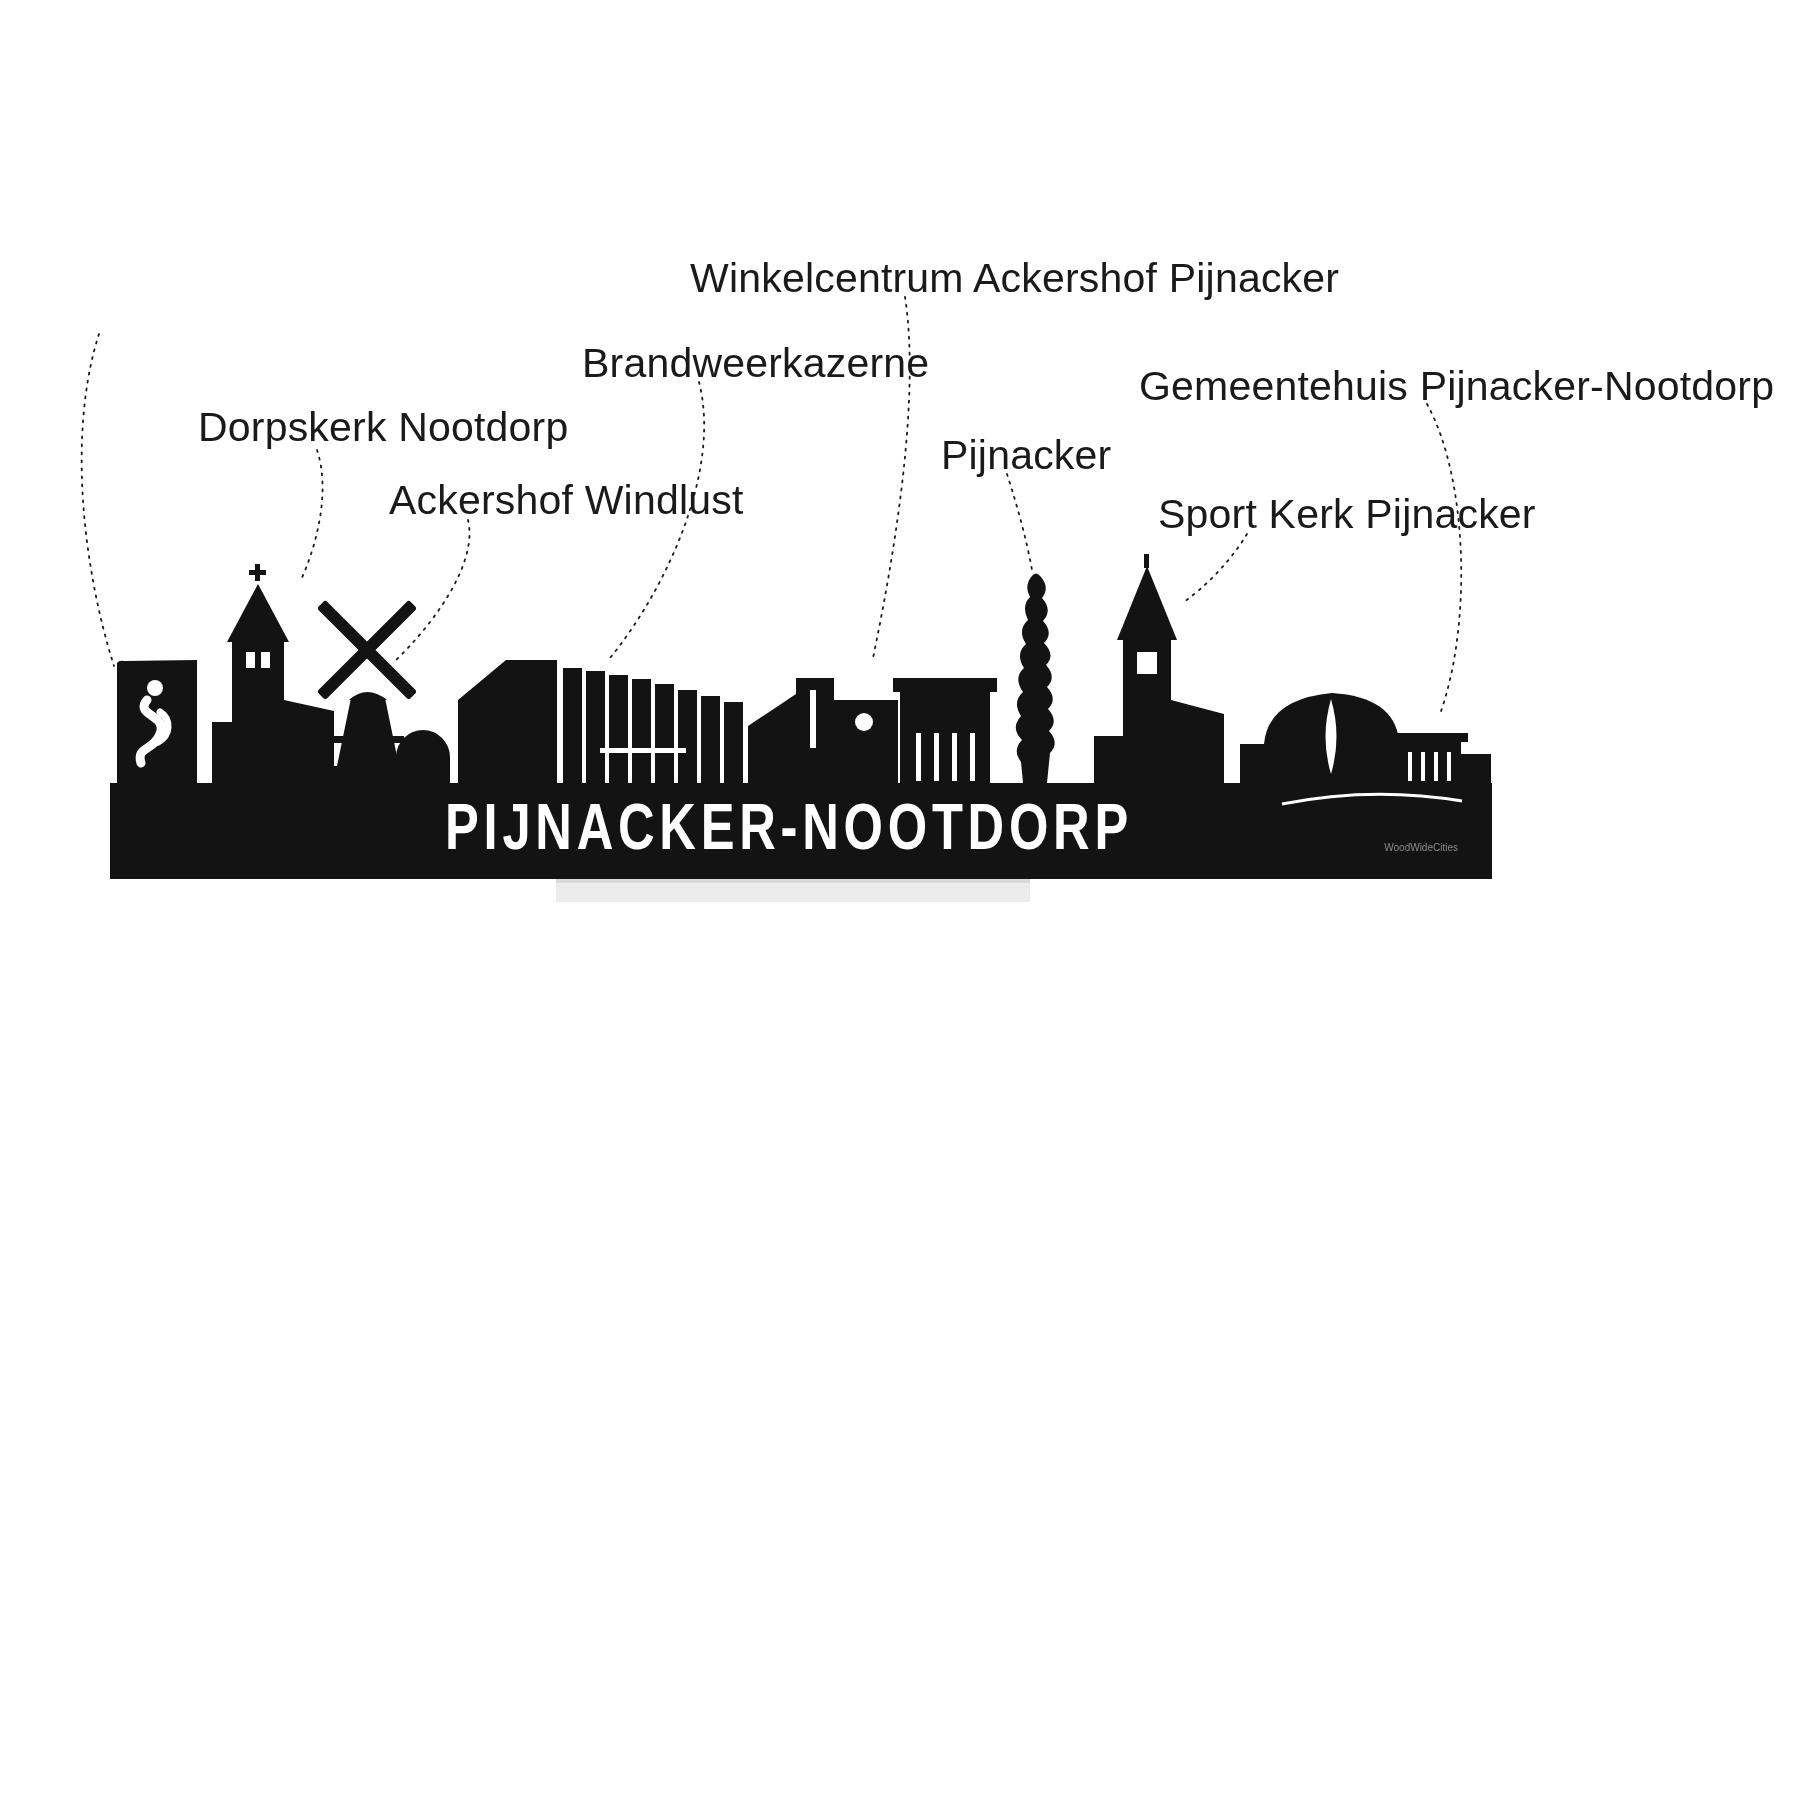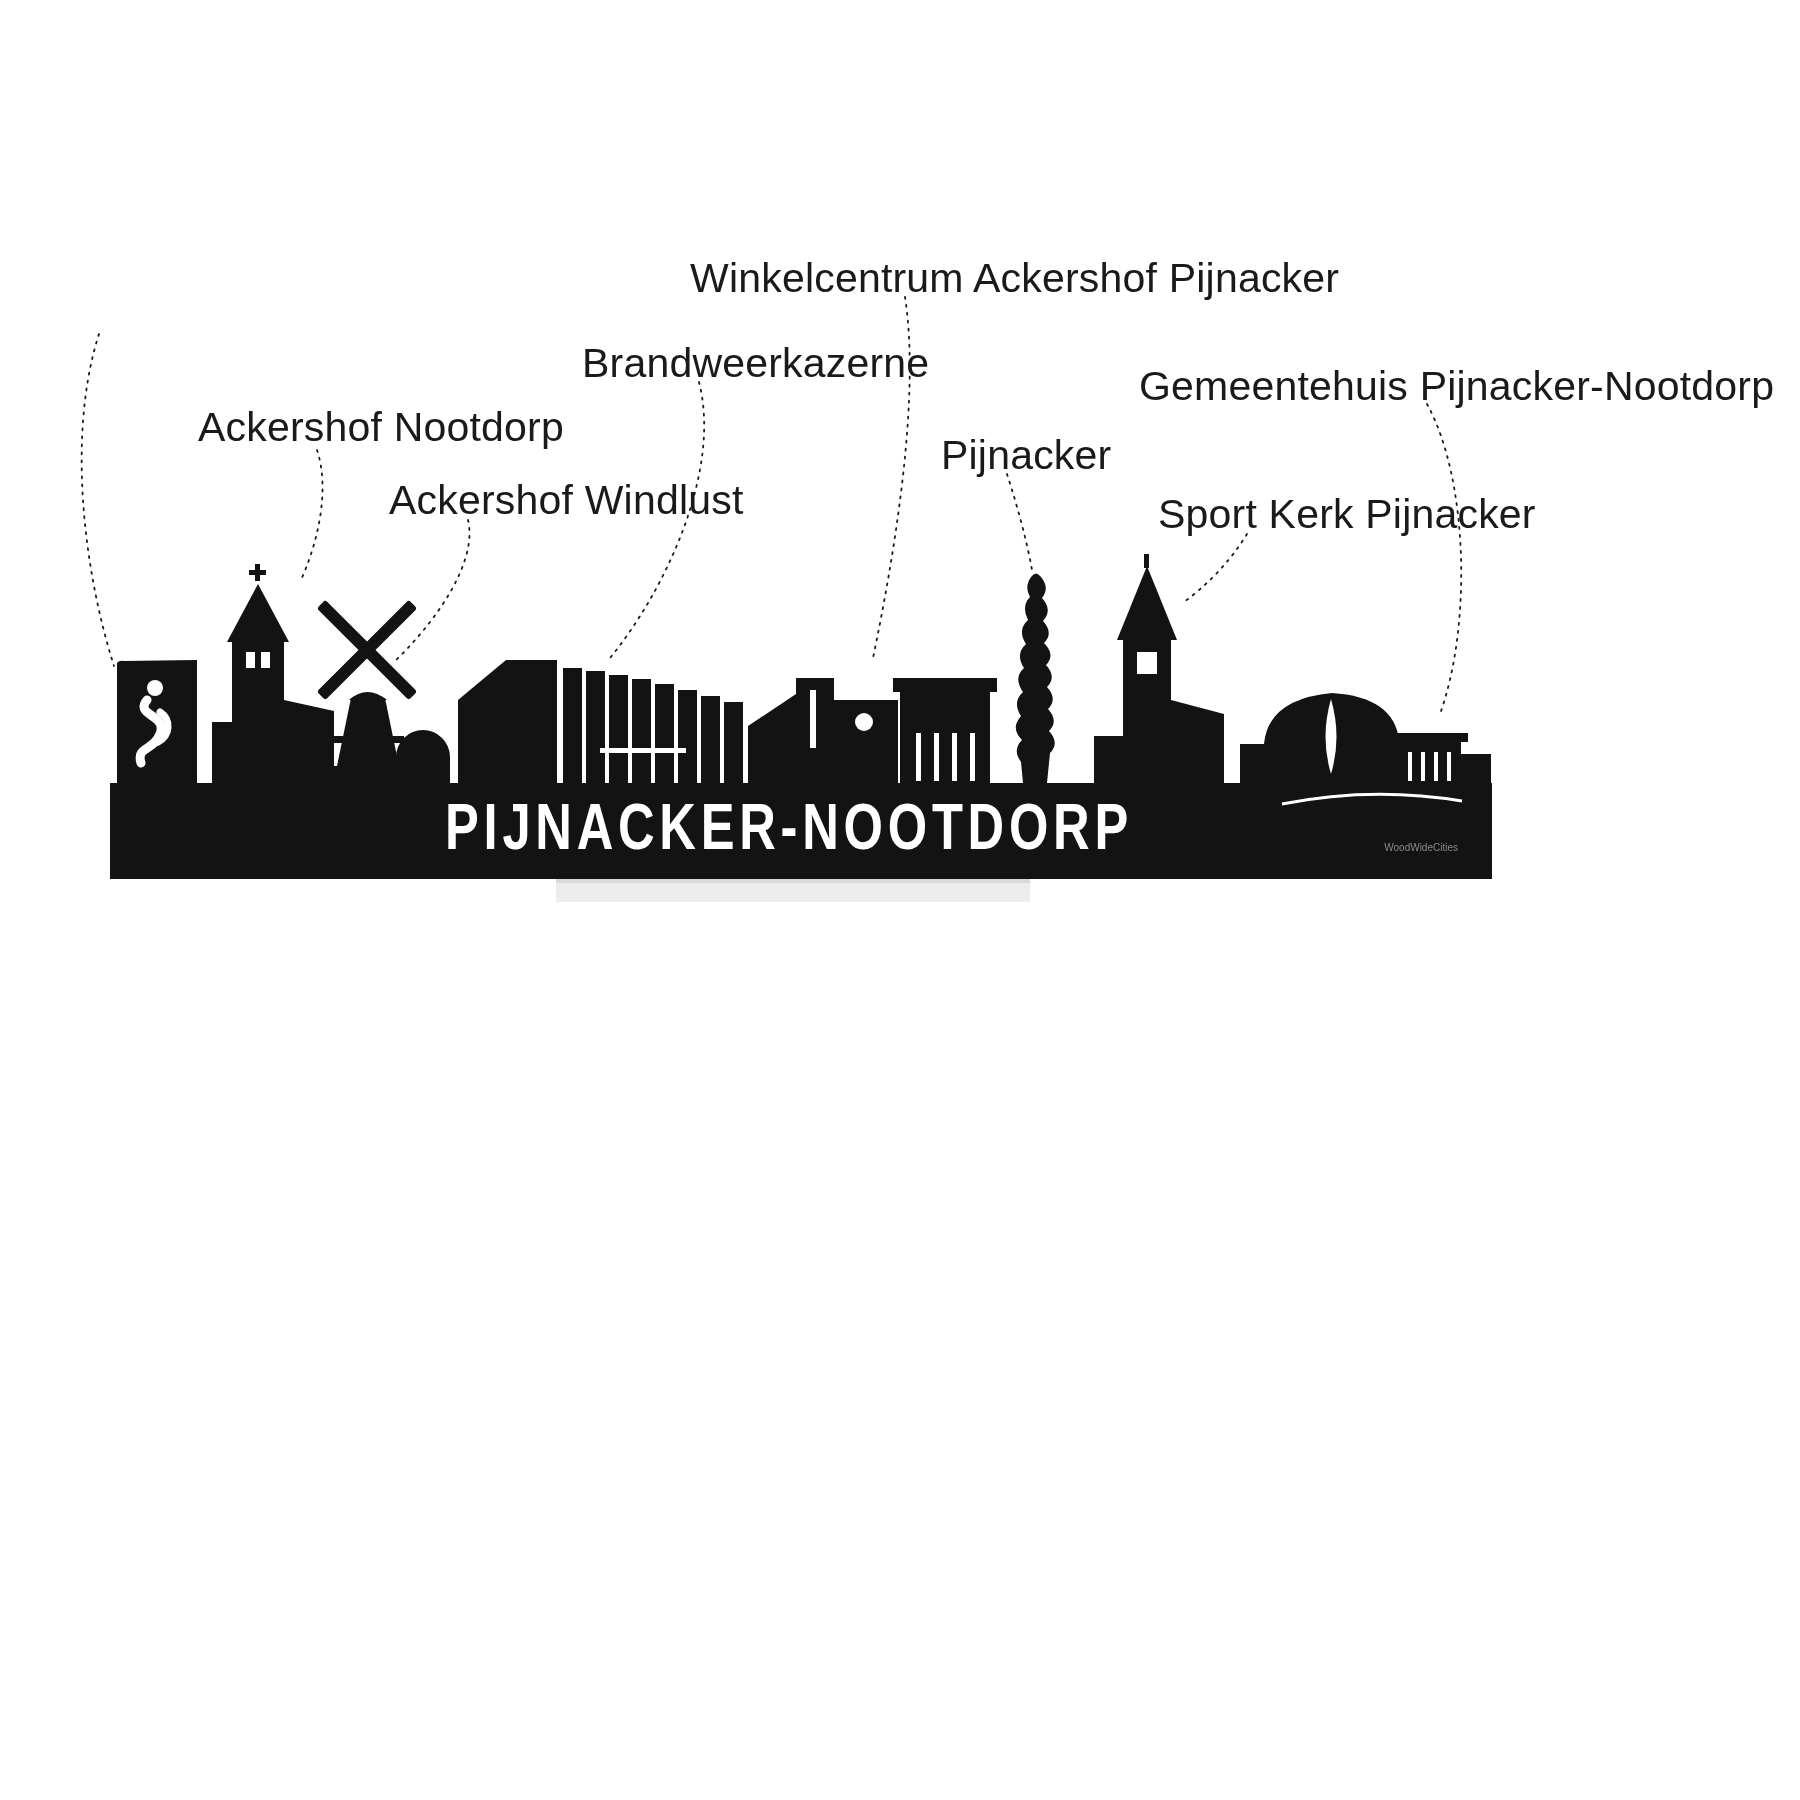--- a/index.html
+++ b/index.html
@@ -137,18 +137,18 @@
 
       <text x="789" y="849" text-anchor="middle" fill="#ffffff" font-size="64" font-weight="700" letter-spacing="6" textLength="688" lengthAdjust="spacingAndGlyphs" font-family="'Liberation Sans',sans-serif">PIJNACKER-NOOTDORP</text>
 
       <text x="1458" y="851" text-anchor="end" fill="#8a8a8a" font-size="10" font-family="'Liberation Sans',sans-serif">WoodWideCities</text>
     </g>
   </svg>
 
   <div class="landmark-label" style="left:690px;top:256px">Winkelcentrum Ackershof Pijnacker</div>
   <div class="landmark-label" style="left:582px;top:341px">Brandweerkazerne</div>
   <div class="landmark-label" style="left:1139px;top:364px">Gemeentehuis Pijnacker-Nootdorp</div>
-  <div class="landmark-label" style="left:198px;top:405px">Ackershof Nootdorp</div>
+  <div class="landmark-label" style="left:198px;top:405px">Dorpskerk Nootdorp</div>
   <div class="landmark-label" style="left:941px;top:433px">Pijnacker</div>
   <div class="landmark-label" style="left:389px;top:478px">Ackershof Windlust</div>
   <div class="landmark-label" style="left:1158px;top:492px">Sport Kerk Pijnacker</div>
 
 </div>
 
 </body></html>

